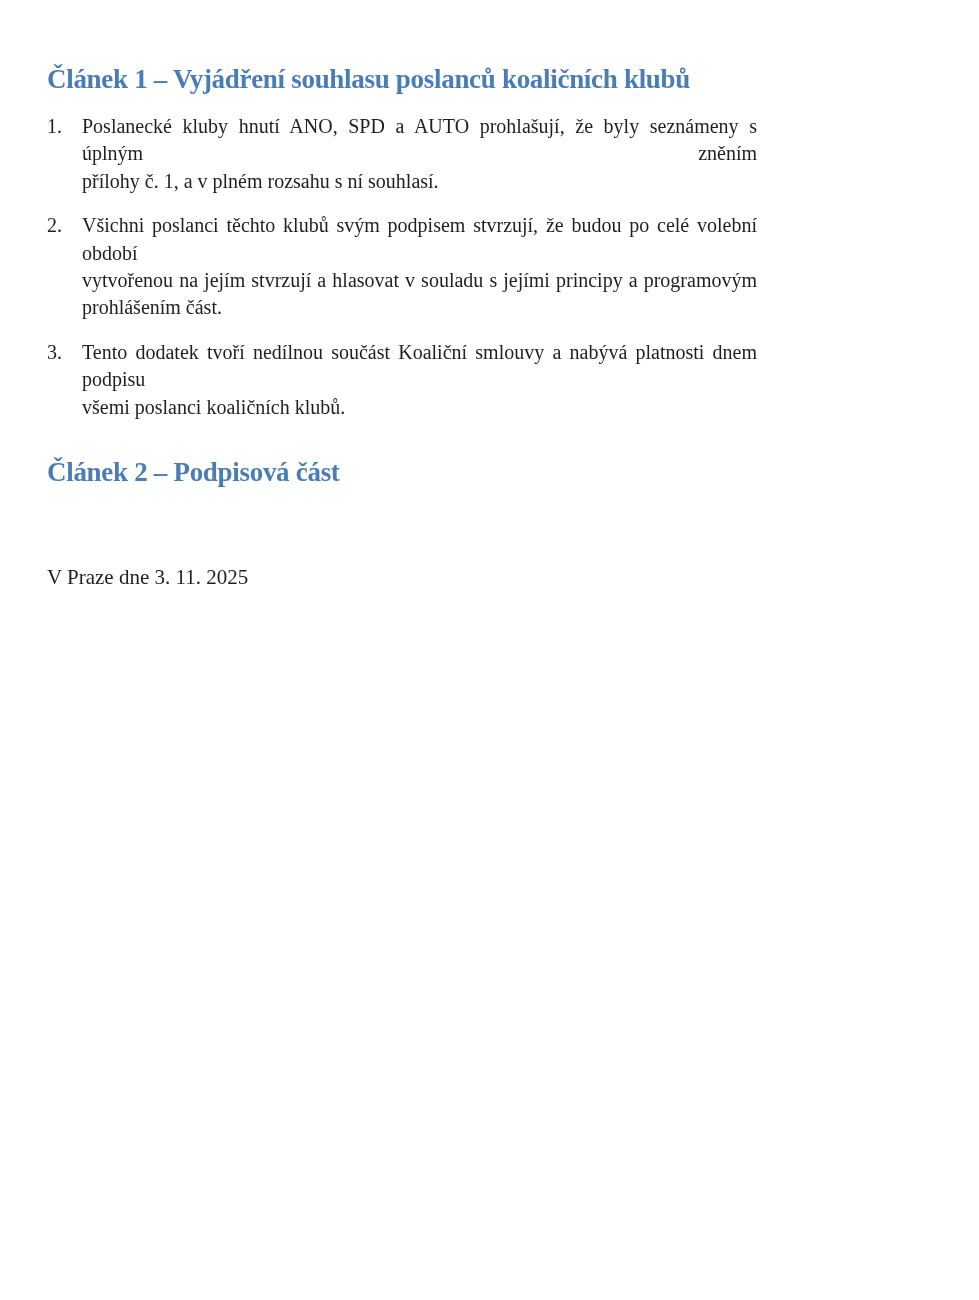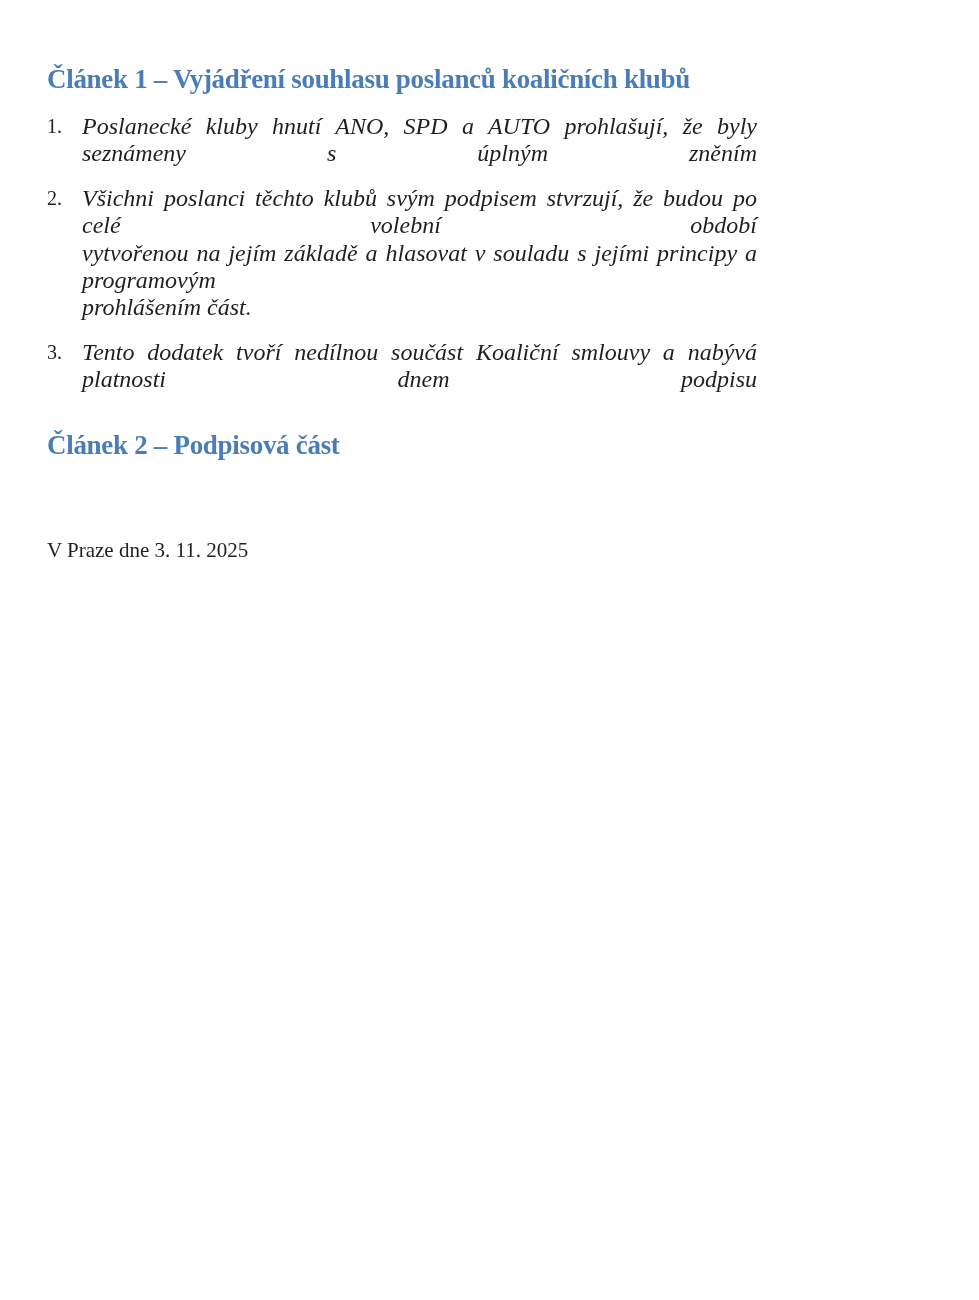--- a/index.html
+++ b/index.html
@@ -41,23 +41,22 @@
     margin-bottom: 17px;
   }
   .list-item .num {
     flex: 0 0 35px;
     width: 35px;
     font-size: 20px;
     line-height: 27.4px;
   }
   .list-item .item-lines {
     flex: 1 1 auto;
-    font-size: 24px;
+    font-size: 20px;
     line-height: 27.4px;
-    font-style: italic;
   }
   .item-lines .line {
     text-align: justify;
     text-align-last: justify;
     text-justify: inter-word;
     white-space: normal;
   }
   .item-lines .line.last {
     text-align: justify;
     text-align-last: left;
@@ -74,34 +73,36 @@
 <div class="page" style="--page-bg: #ffffff; --text-color: #1f1f1f; --heading-color: #4a7db6;">
   <div class="content">
 
     <h1 class="article-heading">Článek 1 – Vyjádření souhlasu poslanců koaličních klubů</h1>
 
     <div class="numbered-list">
         <div class="list-item">
           <div class="num">1.</div>
           <div class="item-lines">
             <div class="line">Poslanecké kluby hnutí ANO, SPD a AUTO prohlašují, že byly seznámeny s úplným zněním</div>
+            <div class="line last">přílohy č. 1, a v plném rozsahu s ní souhlasí.</div>
           </div>
         </div>
         <div class="list-item">
           <div class="num">2.</div>
           <div class="item-lines">
             <div class="line">Všichni poslanci těchto klubů svým podpisem stvrzují, že budou po celé volební období</div>
-            <div class="line">vytvořenou na jejím základě a hlasovat v souladu s jejími principy a programovým</div>
+            <div class="line">vytvořenou na jejím stvrzují a hlasovat v souladu s jejími principy a programovým</div>
             <div class="line last">prohlášením část.</div>
           </div>
         </div>
         <div class="list-item">
           <div class="num">3.</div>
           <div class="item-lines">
             <div class="line">Tento dodatek tvoří nedílnou součást Koaliční smlouvy a nabývá platnosti dnem podpisu</div>
+            <div class="line last">všemi poslanci koaličních klubů.</div>
           </div>
         </div>
       </div>
 
     <h1 class="article-heading second">Článek 2 – Podpisová část</h1>
 
     <p class="date-line">V Praze dne 3. 11. 2025</p>
 
   </div>
 </div>

